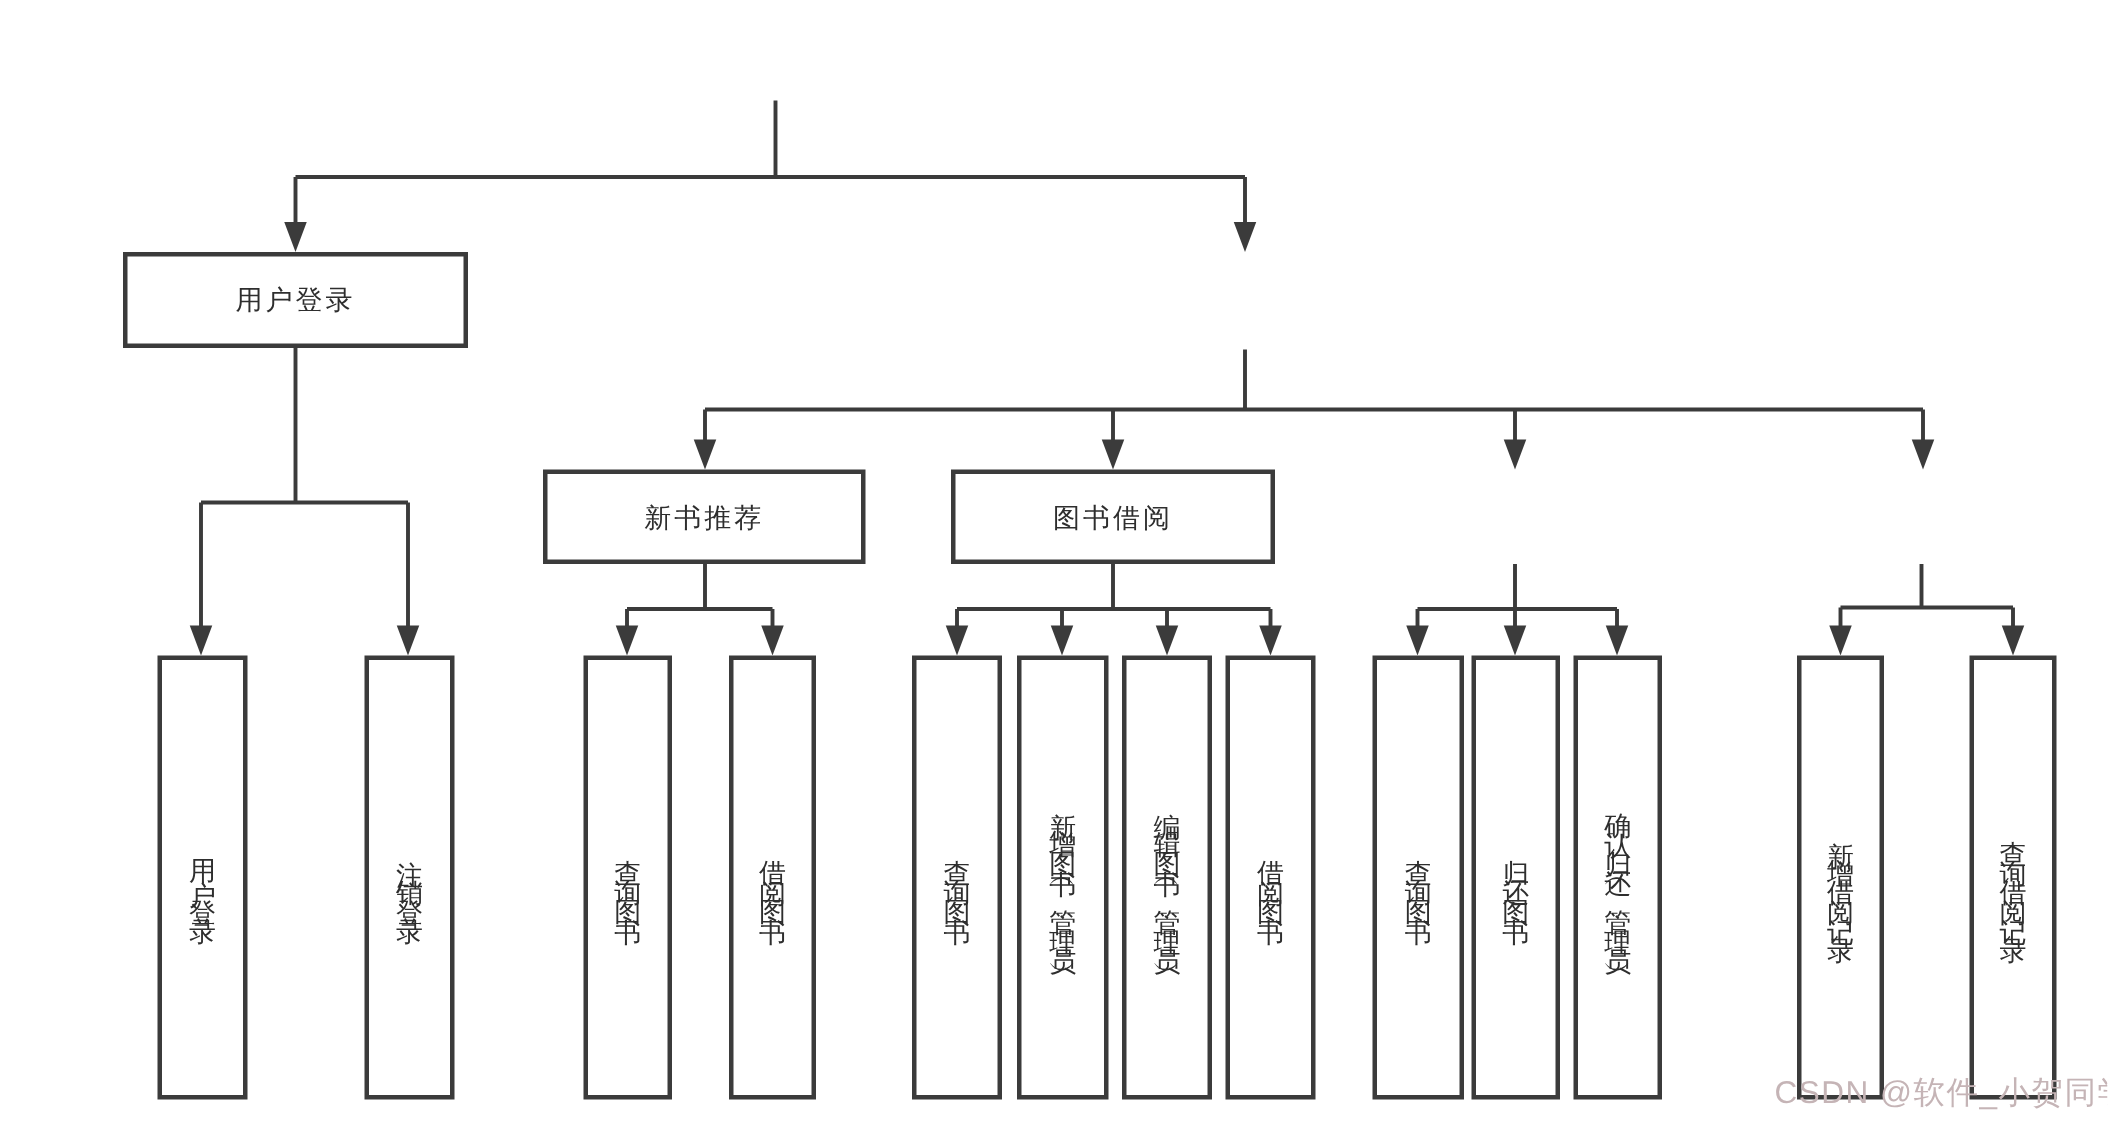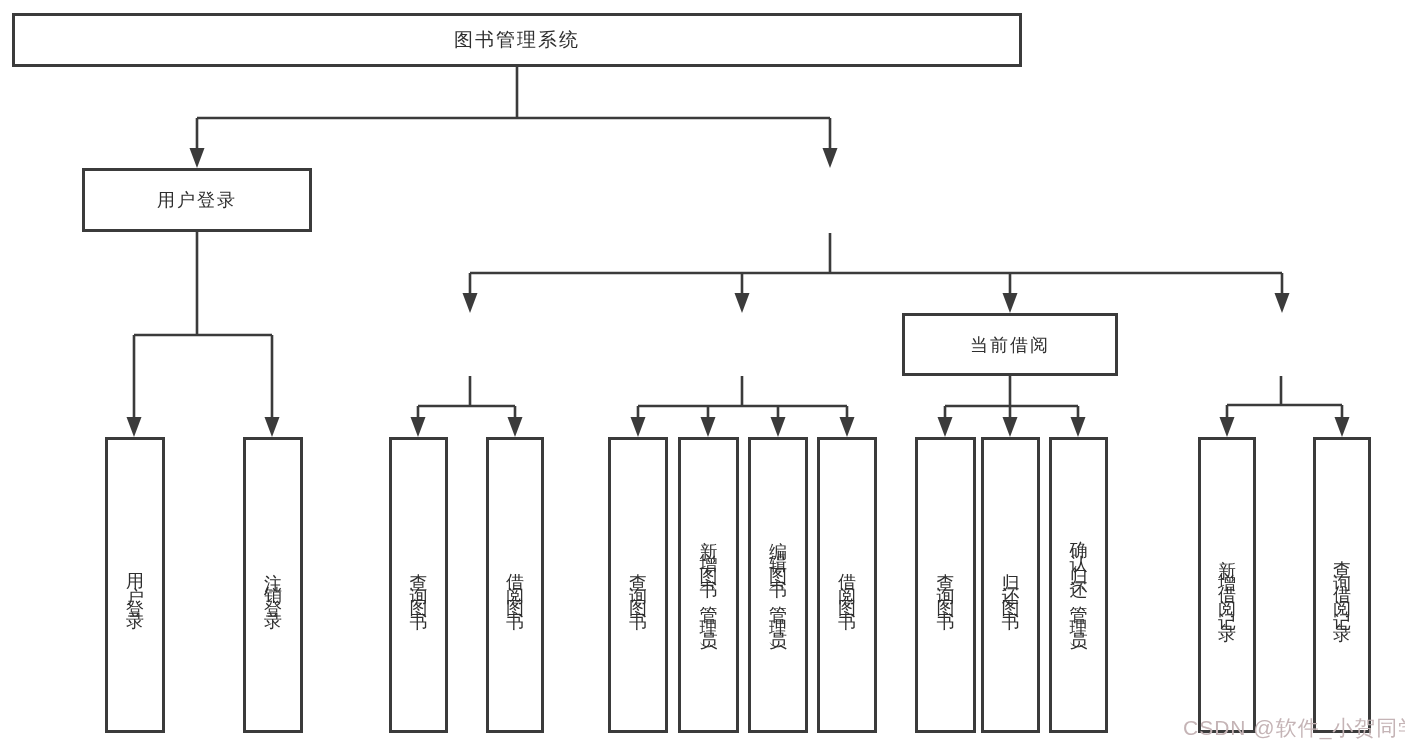--- a/index.html
+++ b/index.html
@@ -79,30 +79,30 @@
     <path d="M1010 376 V406 M945 406 H1078 M945 406 V419 M1010 406 V419 M1078 406 V419"></path>
     <polygon points="937.5,417 952.5,417 945,437"></polygon>
     <polygon points="1002.5,417 1017.5,417 1010,437"></polygon>
     <polygon points="1070.5,417 1085.5,417 1078,437"></polygon>
 
     <path d="M1281 376 V405 M1227 405 H1342 M1227 405 V419 M1342 405 V419"></path>
     <polygon points="1219.5,417 1234.5,417 1227,437"></polygon>
     <polygon points="1334.5,417 1349.5,417 1342,437"></polygon>
   </svg>
 
-  <div class="node root" style="left:12px;top:13px;width:1010px;height:54px;">
-    <span class="lbl">图书管理系统</span>
-  </div>
 
   <div class="node" style="left:82px;top:168px;width:230px;height:64px;">
     <span class="lbl">用户登录</span>
   </div>
 
-  <div class="node" style="left:902px;top:313px;width:216px;height:63px;">
-    <span class="lbl">当前借阅</span>
+  <div class="node" style="left:362px;top:313px;width:215px;height:63px;">
+    <span class="lbl">新书推荐</span>
+  </div>
+  <div class="node" style="left:634px;top:313px;width:216px;height:63px;">
+    <span class="lbl">图书借阅</span>
   </div>
 
   <div class="node leaf" style="left:105px;top:437px;width:60px;height:296px;">
     <span class="lbl">用户登录</span>
   </div>
   <div class="node leaf" style="left:243px;top:437px;width:60px;height:296px;">
     <span class="lbl">注销登录</span>
   </div>
 
   <div class="node leaf" style="left:389px;top:437px;width:59px;height:296px;">

